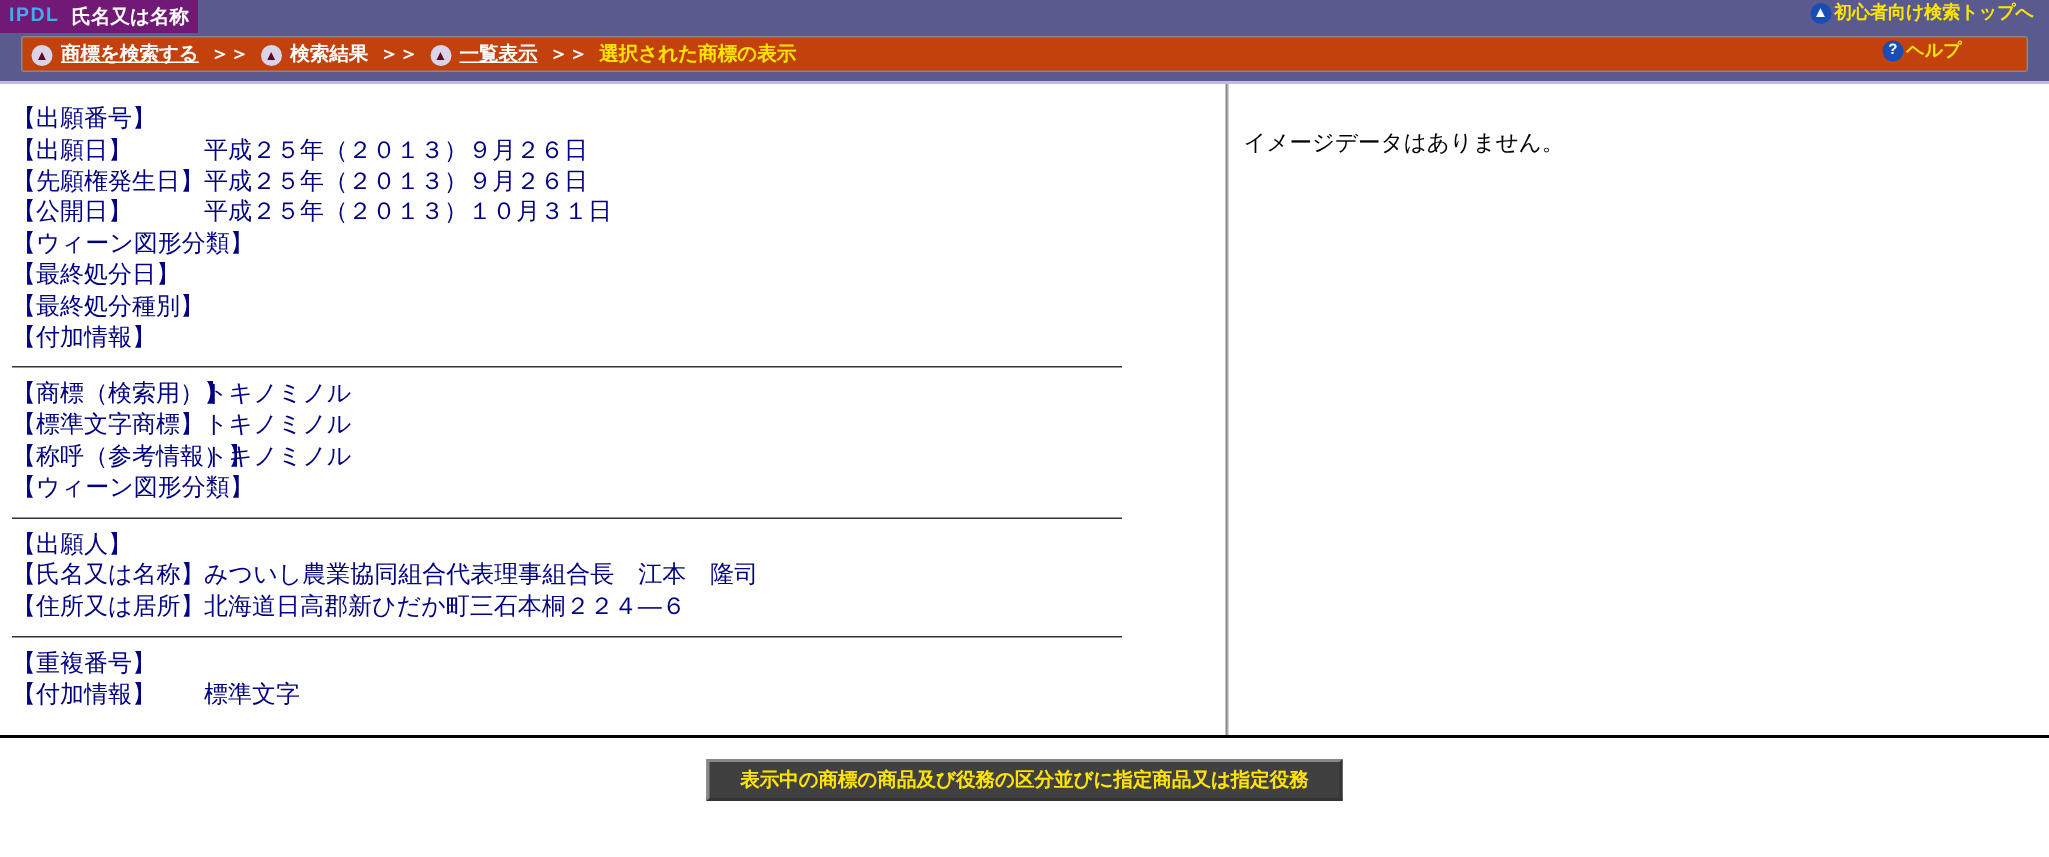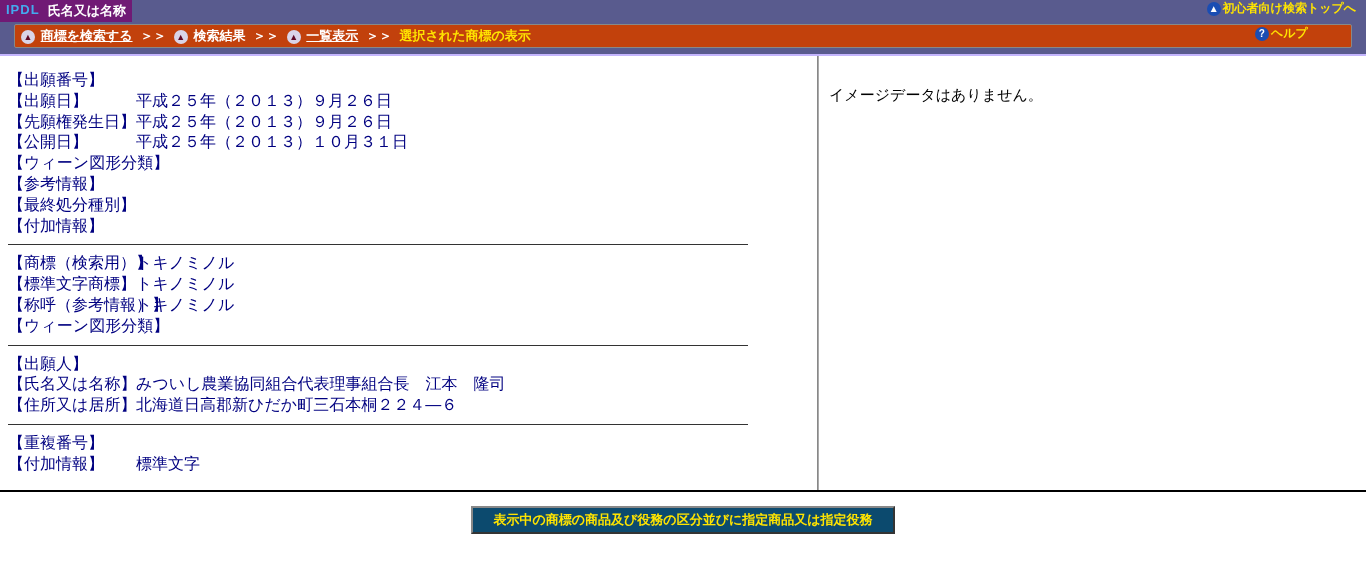--- a/index.html
+++ b/index.html
@@ -21,21 +21,21 @@
   .main-wrap { display: flex; height: 438px; border-top: 2px solid #c4b5fd; border-bottom: 2px solid #000; }
   .left-pane { width: 818px; overflow-y: scroll; border-right: 1px solid #888; position: relative; }
   .right-pane { flex: 1; padding: 30px 10px; border-left: 1px solid #aaa; }
   .detail-content { padding: 14px 8px; color: #000080; font-size: 16px; line-height: 1.3; }
   .row { display: flex; }
   .row .lbl { width: 128px; white-space: nowrap; }
   .row .val { }
   hr.sep { border: none; border-top: 1px solid #333; margin: 8px 0; width: 740px; }
   .right-msg { color: #000; font-size: 15px; }
   .footer-btn-wrap { text-align: center; padding: 14px 0 20px; }
-  .footer-btn { display: inline-block; background: #0c4a6e; color: #ffe400; border: 2px outset #888; padding: 3px 20px; font-weight: bold; font-size: 13px; cursor: pointer; }
+  .footer-btn { display: inline-block; background: #404040; color: #ffe400; border: 2px outset #888; padding: 3px 20px; font-weight: bold; font-size: 13px; cursor: pointer; }
   
   .left-pane::-webkit-scrollbar { width: 18px; }
   .left-pane::-webkit-scrollbar-track { background: #eef; }
   .left-pane::-webkit-scrollbar-thumb { background: #c8c8d8; border: 1px solid #888; }
 </style>
 </head>
 <body>
 
 <div class="top-bar">
   <div class="ipdl-badge">
@@ -83,21 +83,21 @@
           <span class="val">平成２５年（２０１３）９月２６日</span>
         </div>
       <div class="row">
           <span class="lbl">【公開日】</span>
           <span class="val">平成２５年（２０１３）１０月３１日</span>
         </div>
       <div class="row">
           <span class="lbl">【ウィーン図形分類】</span>
         </div>
       <div class="row">
-          <span class="lbl">【参考情報】</span>
+          <span class="lbl">【最終処分日】</span>
         </div>
       <div class="row">
           <span class="lbl">【最終処分種別】</span>
         </div>
       <div class="row">
           <span class="lbl">【付加情報】</span>
         </div>
       <hr class="sep">
       <div class="row">
           <span class="lbl">【商標（検索用）】</span>

